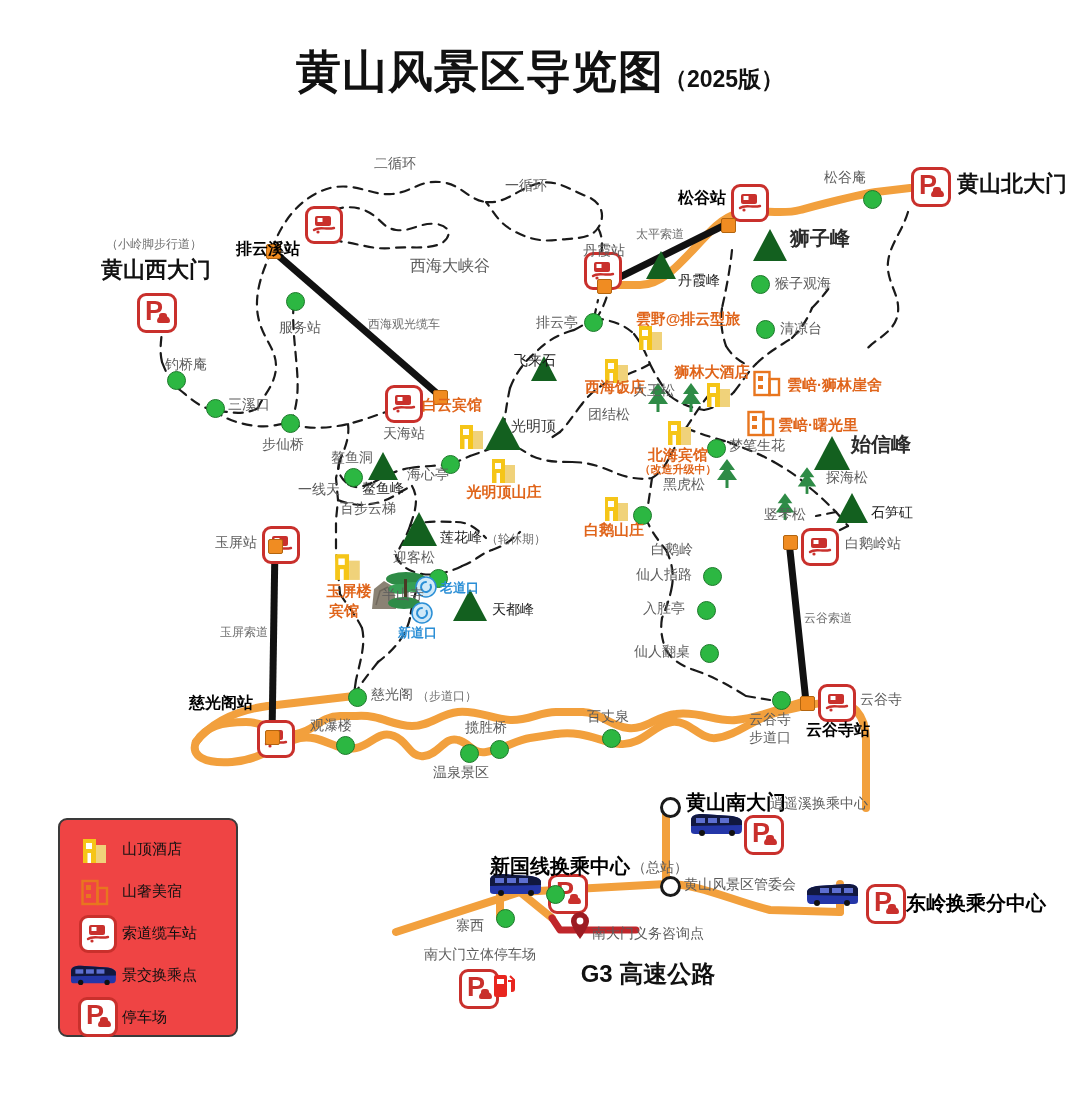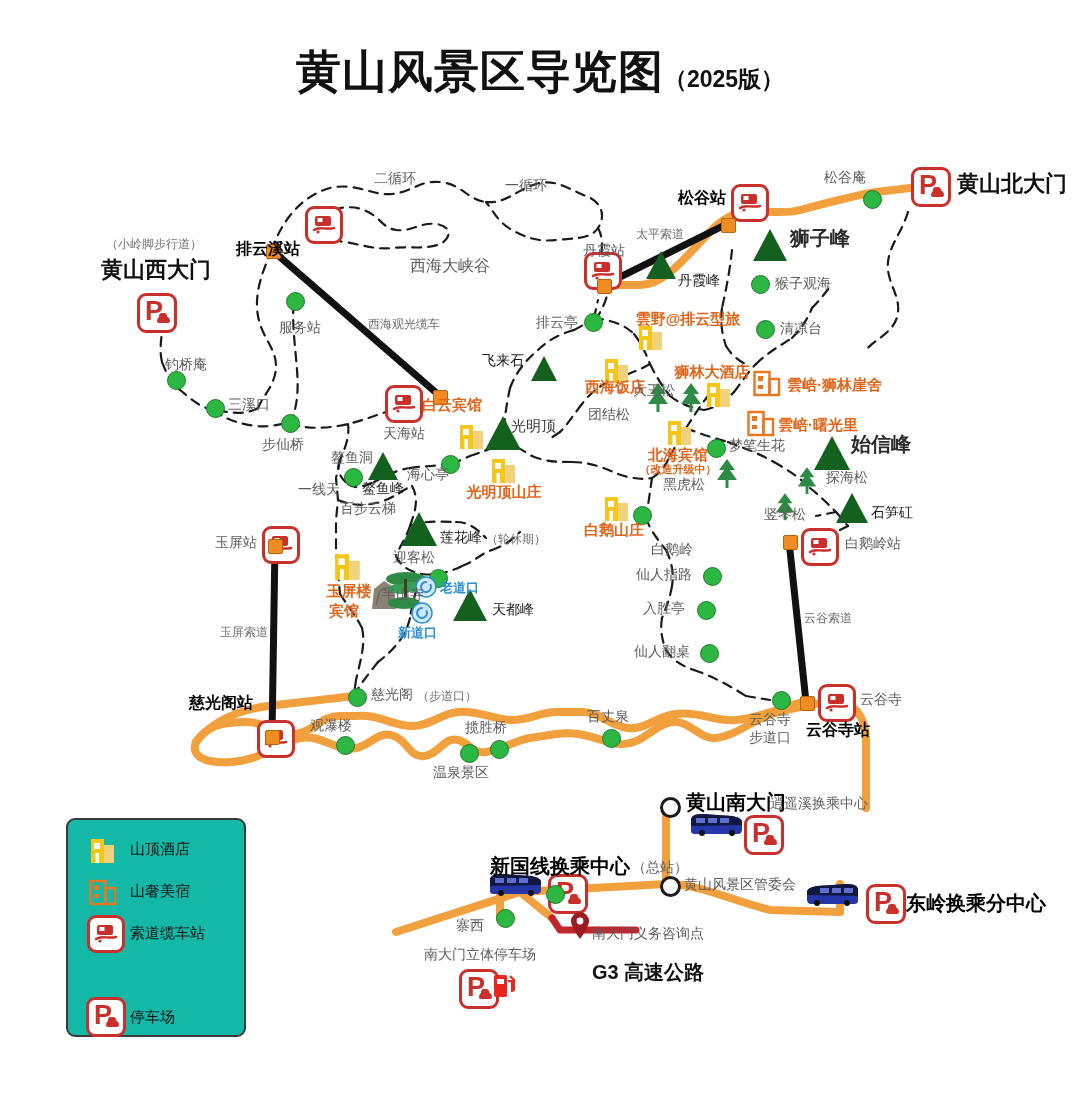--- a/index.html
+++ b/index.html
@@ -18,21 +18,21 @@
   .lbl{position:absolute;white-space:nowrap;line-height:1;}
   .lbl-grey{color:#5c5c5c;font-size:14px;}
   .lbl-grey-sm{color:#6e6e6e;font-size:12px;}
   .lbl-dark{color:#1a1a1a;font-size:14px;}
   .lbl-black-b{color:#000;font-size:16px;font-weight:bold;text-align:right;}
   .lbl-big-b{color:#000;font-size:20px;font-weight:bold;}
   .lbl-xbig-b{color:#111;font-size:22px;font-weight:bold;}
   .lbl-orange-b{color:#e0651b;font-size:15px;font-weight:bold;}
   .lbl-peak{color:#2b2b2b;font-size:20px;font-weight:bold;}
   .lbl-blue{color:#2b8fd6;font-size:13px;font-weight:bold;}
-  .lbl-g3{color:#111;font-size:20px;font-weight:bold;}
+  .lbl-g3{color:#111;font-size:24px;font-weight:bold;}
   .lbl-center{transform:translateX(-50%);text-align:center;}
   .lbl-right{transform:translateX(-100%);}
 
   
   .icon{position:absolute;}
   
   .redbox{box-sizing:border-box;border:3px solid #c9302c;border-radius:9px;background:#fff;
           display:flex;align-items:center;justify-content:center;}
   .redbox-p{width:40px;height:40px;}
   .redbox-c{width:38px;height:38px;}
@@ -52,22 +52,22 @@
   .hotel{position:absolute;width:26px;height:28px;}
   
   .lodge{position:absolute;width:28px;height:26px;}
   
   .peakicon{position:absolute;}
   .bus{position:absolute;width:56px;height:24px;}
   .fuel{position:absolute;width:22px;height:26px;}
   .pin{position:absolute;width:20px;height:27px;}
 
   
-  #legend{position:absolute;left:66px;top:818px;width:176px;height:215px;
-          background:#14b8a6;border:2px solid #3a3a3a;border-radius:9px;}
+  #legend{position:absolute;left:58px;top:818px;width:176px;height:215px;
+          background:#ef4444;border:2px solid #3a3a3a;border-radius:9px;}
   .leg-row{position:absolute;left:0;width:176px;height:43px;display:flex;align-items:center;}
   .leg-ico{width:62px;height:43px;position:relative;}
   .leg-txt{font-size:15px;color:#111;}
 </style>
 </head>
 <body>
 
 <div id="page">
 
   <div id="title-block">
@@ -587,42 +587,42 @@
   <div class="lbl lbl-black-b lbl-right" style="left:253px;top:695px;">慈光阁站</div>
   <div class="lbl lbl-grey" style="left:845px;top:536px;">白鹅岭站</div>
   <div class="lbl lbl-black-b lbl-center" style="left:838px;top:722px;">云谷寺站</div>
 
   <div class="lbl lbl-grey-sm" style="left:368px;top:318px;">西海观光缆车</div>
   <div class="lbl lbl-grey-sm" style="left:636px;top:228px;">太平索道</div>
   <div class="lbl lbl-grey-sm lbl-center" style="left:244px;top:626px;">玉屏索道</div>
   <div class="lbl lbl-grey-sm lbl-center" style="left:828px;top:612px;">云谷索道</div>
 
   <div class="lbl" style="left:410px;top:258px;color:#5c5c5c;font-size:16px;">西海大峡谷</div>
-  <div class="lbl lbl-grey" style="left:374px;top:172px;font-family:Liberation Mono, monospace;">二循环</div>
+  <div class="lbl lbl-grey" style="left:374px;top:156px;">二循环</div>
   <div class="lbl lbl-grey" style="left:505px;top:172px;margin-top:6px;">一循环</div>
 
   <div class="lbl lbl-orange-b lbl-center" style="left:688px;top:311px;">雲野@排云型旅</div>
   <div class="lbl lbl-orange-b lbl-center" style="left:615px;top:379px;">西海饭店</div>
   <div class="lbl lbl-orange-b lbl-center" style="left:712px;top:364px;">狮林大酒店</div>
   <div class="lbl lbl-orange-b lbl-center" style="left:678px;top:447px;">北海宾馆</div>
   <div class="lbl lbl-center" style="left:678px;top:464px;color:#e0651b;font-size:11px;font-weight:bold;">（改造升级中）</div>
   <div class="lbl lbl-orange-b lbl-center" style="left:614px;top:522px;">白鹅山庄</div>
   <div class="lbl lbl-orange-b lbl-center" style="left:504px;top:484px;">光明顶山庄</div>
   <div class="lbl lbl-orange-b" style="left:422px;top:397px;">白云宾馆</div>
   <div class="lbl lbl-orange-b lbl-center" style="left:349px;top:583px;">玉屏楼</div>
   <div class="lbl lbl-orange-b lbl-center" style="left:344px;top:603px;">宾馆</div>
 
   <div class="lbl lbl-orange-b" style="left:787px;top:377px;">雲㟝·狮林崖舍</div>
   <div class="lbl lbl-orange-b" style="left:778px;top:417px;">雲㟝·曙光里</div>
 
   <div class="lbl lbl-peak" style="left:790px;top:228px;text-align:center;">狮子峰</div>
   <div class="lbl lbl-dark" style="left:678px;top:273px;">丹霞峰</div>
   <div class="lbl lbl-peak" style="left:851px;top:434px;">始信峰</div>
   <div class="lbl" style="left:511px;top:418px;color:#3a3a3a;font-size:15px;">光明顶</div>
-  <div class="lbl lbl-dark lbl-right" style="left:524px;top:353px;text-align:right;">飞来石</div>
+  <div class="lbl lbl-dark lbl-right" style="left:556px;top:353px;text-align:right;">飞来石</div>
   <div class="lbl lbl-dark lbl-center" style="left:383px;top:481px;">鳌鱼峰</div>
   <div class="lbl lbl-dark" style="left:440px;top:530px;">莲花峰</div>
   <div class="lbl lbl-grey-sm" style="left:486px;top:533px;">（轮休期）</div>
   <div class="lbl lbl-dark" style="left:492px;top:602px;">天都峰</div>
   <div class="lbl lbl-dark" style="left:871px;top:505px;">石笋矼</div>
 
   <div class="lbl lbl-grey lbl-center" style="left:609px;top:407px;">团结松</div>
   <div class="lbl lbl-grey lbl-right" style="left:675px;top:383px;">大王松</div>
   <div class="lbl lbl-grey lbl-center" style="left:684px;top:477px;">黑虎松</div>
   <div class="lbl lbl-grey" style="left:826px;top:470px;">探海松</div>
@@ -702,20 +702,34 @@
         <svg style="position:absolute;left:21px;top:9px;" width="28" height="27" viewBox="0 0 28 27">
           <rect x="1.5" y="2" width="15" height="23" fill="none" stroke="#E8761F" stroke-width="2.4"></rect>
           <rect x="16.5" y="9" width="9.5" height="16" fill="none" stroke="#E8761F" stroke-width="2.4"></rect>
           <rect x="5" y="6" width="5" height="5" fill="#E8761F"></rect>
             <rect x="5" y="15" width="5" height="4" fill="#E8761F"></rect>
         </svg>
       </div>
       <span class="leg-txt">山奢美宿</span>
     </div>
 
+    <div class="leg-row" style="top:134px;">
+      <div class="leg-ico">
+        <svg style="position:absolute;left:8px;top:10px;" width="50" height="22" viewBox="0 0 56 25">
+          <path d="M3,8 L3,19 C3,21 4,22 7,22 L49,22 C53,22 54,20 54,17 L54,10 C54,7 50,5 44,4 L14,2 C7,2 3,4 3,8 Z" fill="#2436A8"></path>
+          <path d="M3,8 L3,14 L54,13 L54,10 C54,7 50,5 44,4 L14,2 C7,2 3,4 3,8 Z" fill="#11183f"></path>
+          <rect x="8" y="6" width="9" height="5" fill="#5d6fd0"></rect>
+            <rect x="20" y="6" width="9" height="5" fill="#5d6fd0"></rect>
+            <rect x="32" y="6" width="9" height="5" fill="#5d6fd0"></rect>
+          <circle cx="14" cy="21" r="3" fill="#111"></circle>
+            <circle cx="44" cy="21" r="3" fill="#111"></circle>
+        </svg>
+      </div>
+      <span class="leg-txt">景交换乘点</span>
+    </div>
 
     <div class="leg-row" style="top:176px;">
       <div class="leg-ico">
         <div class="redbox redbox-p" style="position:absolute;left:18px;top:1px;">
           <span class="pchar">P</span>
             <span class="pcar"></span>
         </div>
       </div>
       <span class="leg-txt">停车场</span>
     </div>

